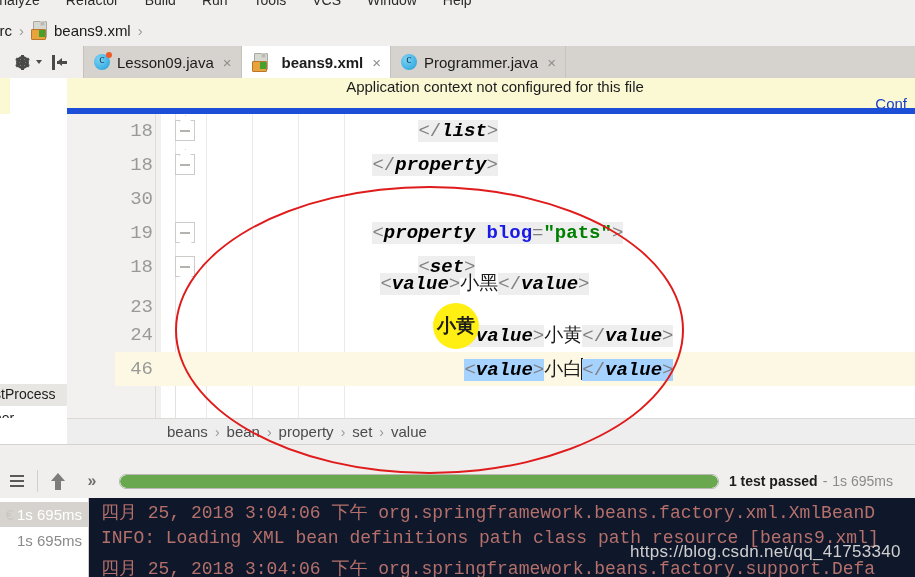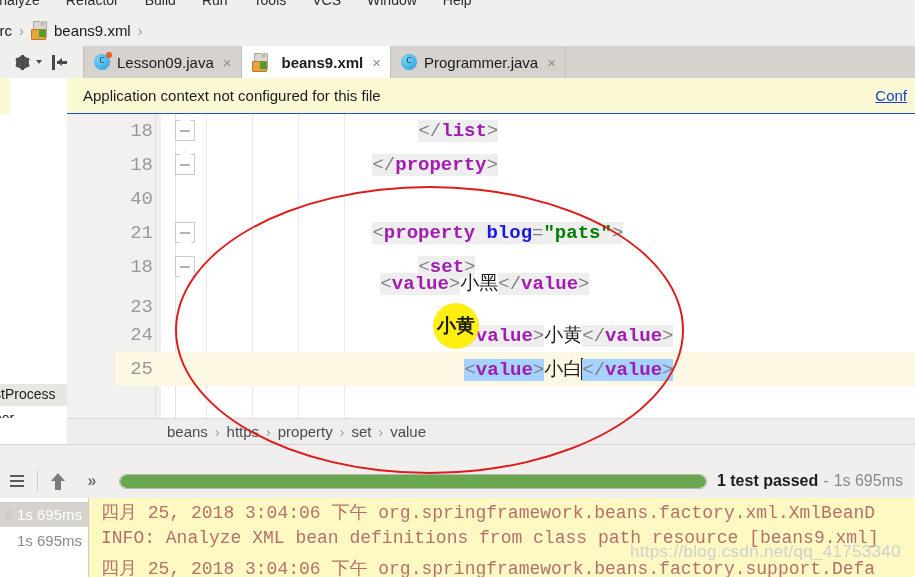--- a/index.html
+++ b/index.html
@@ -104,23 +104,23 @@
   }
   .javaicon.deco:after{
     content:"c";position:absolute;left:0;right:0;top:-2px;
     text-align:center;font-size:12px;color:#17485e;font-family:"Liberation Serif", serif;
   }
   #tabfiller{flex:1;height:32px;background:#d6d2cd;}
 
   
   #notification{
     position:absolute;left:67px;top:78px;width:848px;height:36px;
-    background:#fbf9d4;border-bottom:1px solid #1d4ed8;
+    background:#fbf9d4;border-bottom:6px solid #1d4ed8;
     display:flex;align-items:center;box-sizing:border-box;
-    padding:0 8px 0 16px;overflow:hidden;
+    padding:0 8px 0 16px;overflow:hidden;flex-direction:column;
   }
   #notification .msg{font-size:15px;color:#1c1c1c;white-space:nowrap;}
   #notification .cfg{
     margin-left:auto;font-size:15px;color:#1a3ec8;
     text-decoration:underline;white-space:nowrap;
   }
   #notifleft{
     position:absolute;left:0;top:78px;width:67px;height:36px;background:#ffffff;
   }
   #notifleftstrip{
@@ -182,21 +182,21 @@
     content:"";position:absolute;left:3px;bottom:-6px;width:12px;height:6px;
     background:#ffffff;border-left:1px solid #cdcbc8;
     clip-path:polygon(0 0,50% 100%,100% 0);
   }
   .foldrail{
     position:absolute;left:88px;top:0;width:1px;height:304px;background:#dedcd9;
   }
 
   
   .t-br{color:#808080;}
-  .t-tag{color:#a21caf;font-weight:bold;}
+  .t-tag{color:#000000;font-weight:bold;font-style:italic;}
   .t-attr{color:#1a1ae6;font-weight:bold;}
   .t-val{color:#008000;font-weight:bold;}
   .t-txt{color:#1c1c1c;}
   .tokbg{background:#eeeeee;}
   .selbg{background:#a6d2ff;}
 
   
   .iguide{
     position:absolute;top:0;width:1px;height:304px;background:#eceae7;
   }
@@ -263,22 +263,22 @@
   #runbar .vsep{width:1px;height:22px;background:#d2cfcb;margin:0 3px;}
   #progressbar{
     flex:1;height:13px;margin:0 10px;border-radius:7px;
     background:#ffffff;border:1px solid #b9b7b3;overflow:hidden;position:relative;
   }
   #progressfill{
     position:absolute;left:0;top:0;height:100%;background:#6aa84f;
     border-radius:7px;
   }
   #teststatus{
-    display:flex;align-items:center;gap:0;padding-right:12px;
-    font-size:16px;white-space:nowrap;
+    display:flex;align-items:center;gap:0;padding-right:22px;
+    font-size:14px;white-space:nowrap;
   }
   #teststatus .bold{color:#1c1c1c;font-weight:bold;}
   #teststatus .dash{color:#8a8a8a;margin:0 5px;}
   #teststatus .dur{color:#8a8a8a;}
 
   
   #testtree{
     position:absolute;left:0;top:498px;width:88px;height:79px;
     background:#ffffff;border-right:1px solid #cfcbc6;overflow:hidden;
   }
@@ -288,21 +288,21 @@
     font-size:15px;white-space:nowrap;
   }
   #testtree .trow.sel{background:#d6d2cd;color:#ffffff;}
   #testtree .trow.sel .dur{color:#ffffff;}
   #testtree .dur{color:#8a8a8a;}
   #testtree .euro{color:#c9c6c2;margin-right:3px;}
 
   
   #console{
     position:absolute;left:89px;top:498px;width:826px;height:79px;
-    background:#fef9c3;overflow:hidden;
+    background:#0f172a;overflow:hidden;
   }
   #console .cline{
     position:absolute;left:12px;white-space:nowrap;
     font-family:"Liberation Mono", monospace;font-size:18px;color:#b5706b;
   }
   #consoletopedge{
     position:absolute;left:89px;top:498px;width:826px;height:2px;background:#efeeec;
   }
 
   
@@ -432,27 +432,27 @@
       <span class="fold up">
           <span class="dash"></span>
         </span>
     </span>
     <span class="code" style="padding-left:99px;">
       <span class="tokbg"><span class="t-br">&lt;/</span><span class="t-tag">property</span><span class="t-br">&gt;</span></span>
     </span>
   </div>
 
   <div class="eline" style="top:68px;">
-    <span class="lnum">40</span>
+    <span class="lnum">30</span>
     <span class="gutter"></span>
     <span class="code"></span>
   </div>
 
   <div class="eline" style="top:102px;">
-    <span class="lnum">21</span>
+    <span class="lnum">19</span>
     <span class="gutter">
       <span class="fold down">
           <span class="dash"></span>
         </span>
     </span>
     <span class="code" style="padding-left:99px;">
       <span class="tokbg"><span class="t-br">&lt;</span><span class="t-tag">property</span> <span class="t-attr">blog</span><span class="t-br">=</span><span class="t-val">"pats"</span><span class="t-br">&gt;</span></span>
     </span>
   </div>
 
@@ -478,37 +478,37 @@
 
   <div class="eline" style="top:204px;">
     <span class="lnum">24</span>
     <span class="gutter"></span>
     <span class="code" style="padding-left:191px;">
       <span class="tokbg"><span class="t-br">&lt;</span><span class="t-tag">value</span><span class="t-br">&gt;</span></span><span class="t-txt">小黄</span><span class="tokbg"><span class="t-br">&lt;/</span><span class="t-tag">value</span><span class="t-br">&gt;</span></span>
     </span>
   </div>
 
   <div class="eline caretrow" style="top:238px;">
-    <span class="lnum">25</span>
+    <span class="lnum">46</span>
     <span class="gutter"></span>
     <span class="code" style="padding-left:191px;">
       <span class="selbg"><span class="t-br">&lt;</span><span class="t-tag">value</span><span class="t-br">&gt;</span></span><span class="t-txt">小白</span><span class="caret"></span><span class="selbg"><span class="t-br">&lt;/</span><span class="t-tag">value</span><span class="t-br">&gt;</span></span>
     </span>
   </div>
 
 </div>
 
 <div id="yellowdot"></div>
 <div id="dotlabel">小黄</div>
 
 <div id="codecrumbleft"></div>
 <div id="codecrumb">
   <span class="c">beans</span>
   <span class="s">›</span>
-  <span class="c">https</span>
+  <span class="c">bean</span>
   <span class="s">›</span>
   <span class="c">property</span>
   <span class="s">›</span>
   <span class="c">set</span>
   <span class="s">›</span>
   <span class="c">value</span>
 </div>
 
 <div id="divider"></div>
 
@@ -546,19 +546,19 @@
     <span class="dur">1s 695ms</span>
   </div>
   <div class="trow" style="top:30px;">
     <span class="dur">1s 695ms</span>
   </div>
 </div>
 
 <div id="consoletopedge"></div>
 <div id="console">
   <div class="cline" style="top:2px;">四月 25, 2018 3:04:06 下午 org.springframework.beans.factory.xml.XmlBeanD</div>
-  <div class="cline" style="top:30px;">INFO: Analyze XML bean definitions from class path resource [beans9.xml]</div>
+  <div class="cline" style="top:30px;">INFO: Loading XML bean definitions path class path resource [beans9.xml]</div>
   <div class="cline" style="top:58px;">四月 25, 2018 3:04:06 下午 org.springframework.beans.factory.support.Defa</div>
 </div>
 
 <div id="ellipse"></div>
 
 <div id="watermark">https://blog.csdn.net/qq_41753340</div>
 
 </body></html>

